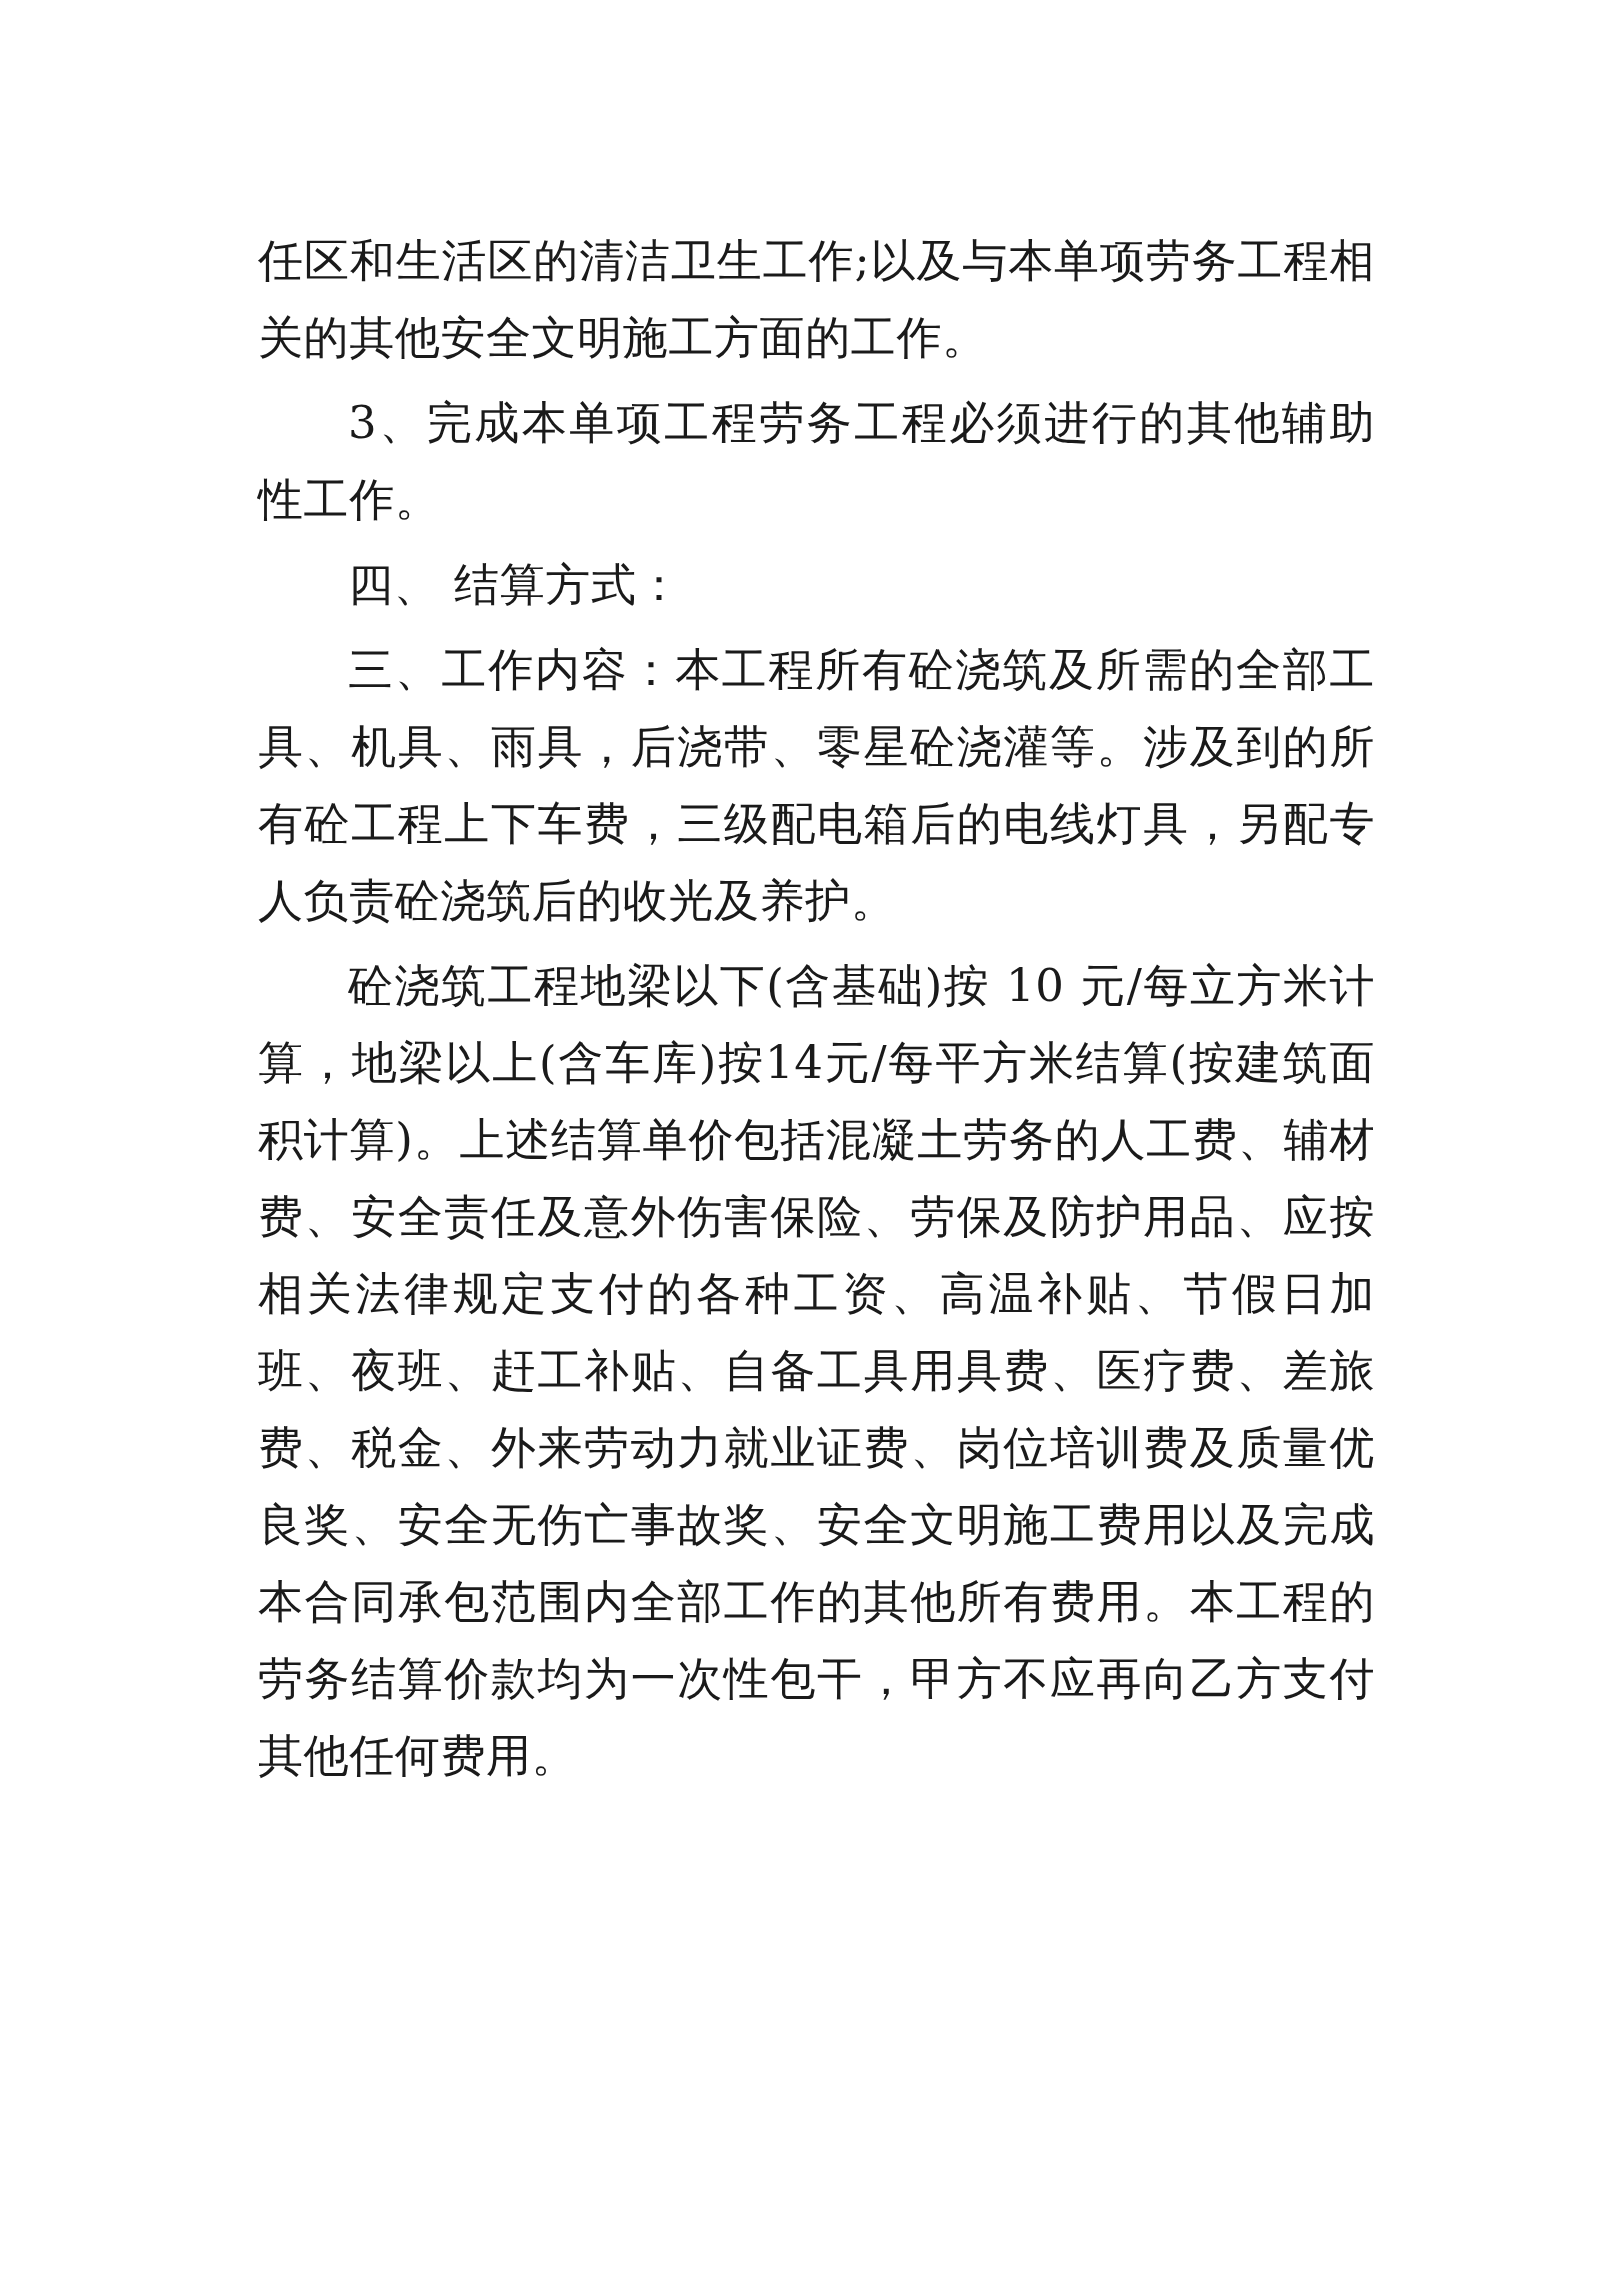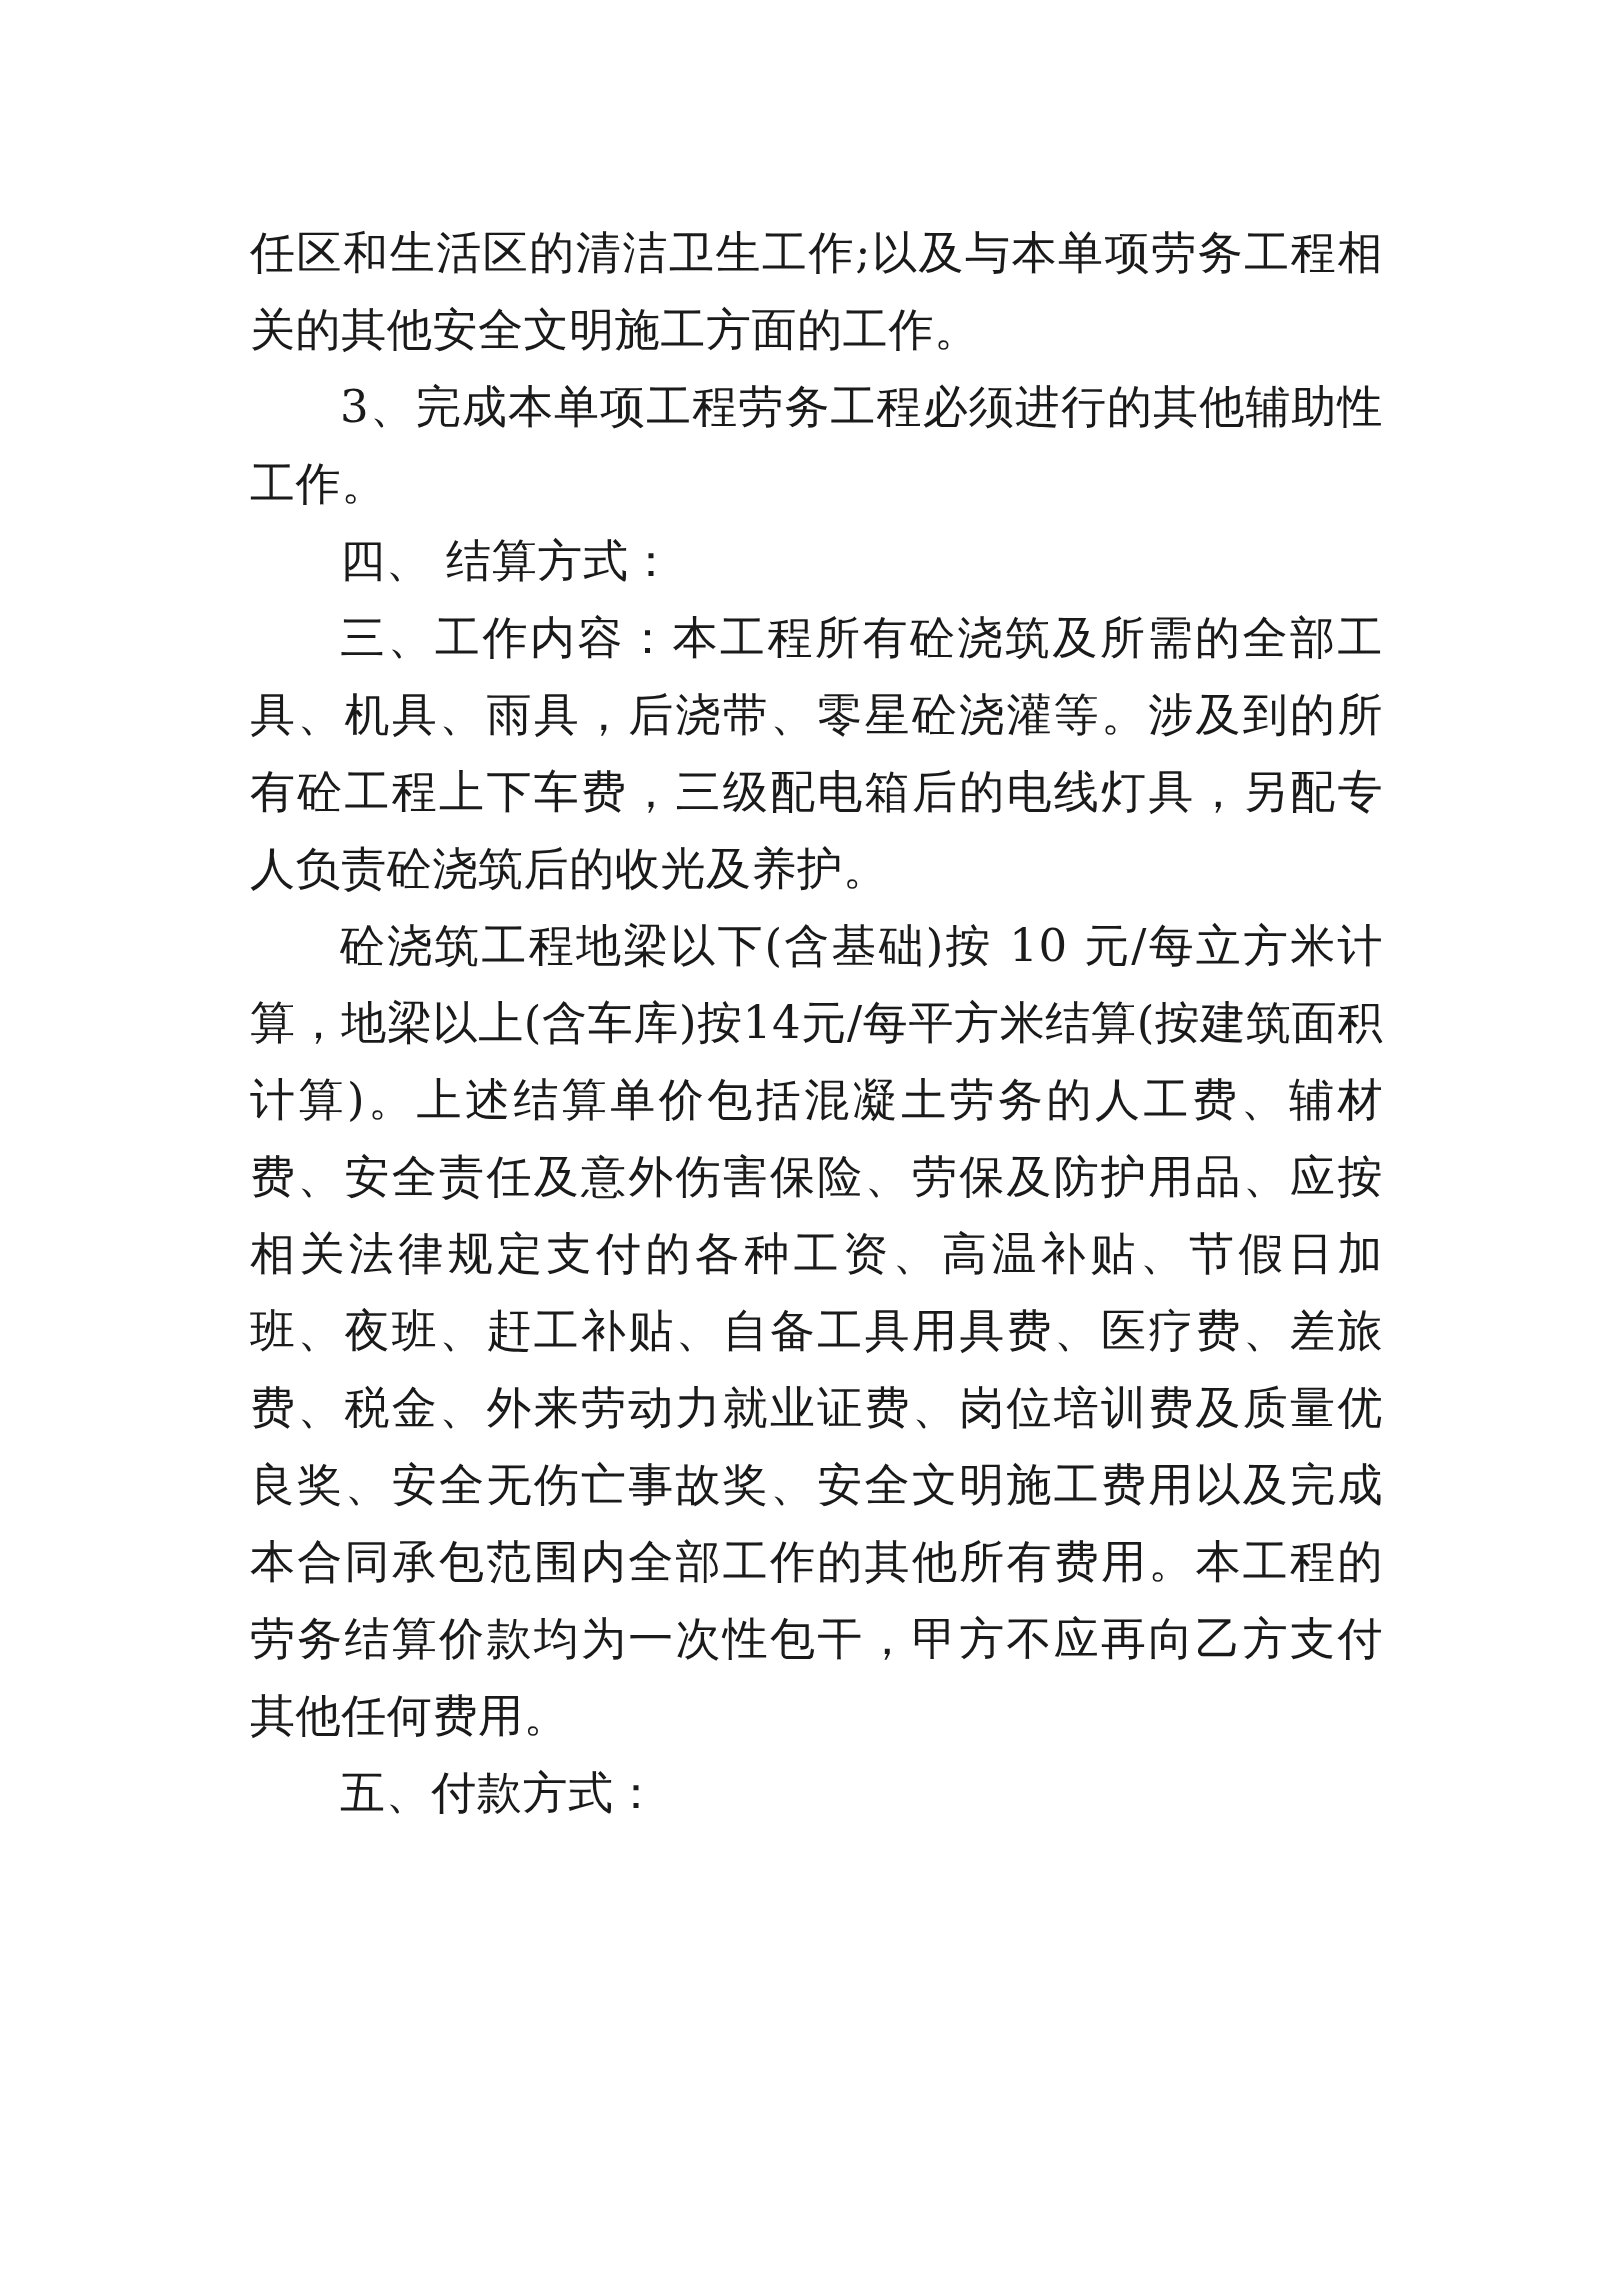--- a/index.html
+++ b/index.html
@@ -14,21 +14,21 @@
     background: #ffffff;
     box-sizing: border-box;
     padding: 214px 240px 0 250px;
     margin: 0 auto;
     overflow: hidden;
   }
   .doc-body {
     width: 100%;
   }
   .para {
-    margin: 0;
+    margin: 8px;
     font-family: "DejaVu Serif", "Liberation Serif", serif;
     font-size: 45px;
     line-height: 77px;
     color: #1a1a1a;
     text-align: justify;
     letter-spacing: 0.6px;
     word-break: break-all;
   }
   .para.indent {
     text-indent: 2em;
@@ -37,16 +37,15 @@
 </head>
 <body>
 
 <div class="page">
   <div class="doc-body">
     <p class="para">任区和生活区的清洁卫生工作;以及与本单项劳务工程相关的其他安全文明施工方面的工作。</p>
     <p class="para indent">3、完成本单项工程劳务工程必须进行的其他辅助性工作。</p>
     <p class="para indent">四、 结算方式：</p>
     <p class="para indent">三、工作内容：本工程所有砼浇筑及所需的全部工具、机具、雨具，后浇带、零星砼浇灌等。涉及到的所有砼工程上下车费，三级配电箱后的电线灯具，另配专人负责砼浇筑后的收光及养护。</p>
     <p class="para indent">砼浇筑工程地梁以下(含基础)按 10 元/每立方米计算，地梁以上(含车库)按14元/每平方米结算(按建筑面积计算)。上述结算单价包括混凝土劳务的人工费、辅材费、安全责任及意外伤害保险、劳保及防护用品、应按相关法律规定支付的各种工资、高温补贴、节假日加班、夜班、赶工补贴、自备工具用具费、医疗费、差旅费、税金、外来劳动力就业证费、岗位培训费及质量优良奖、安全无伤亡事故奖、安全文明施工费用以及完成本合同承包范围内全部工作的其他所有费用。本工程的劳务结算价款均为一次性包干，甲方不应再向乙方支付其他任何费用。</p>
-    <p class="para indent">五、付款方式：</p>
   </div>
 </div>
 
 
 </body></html>

